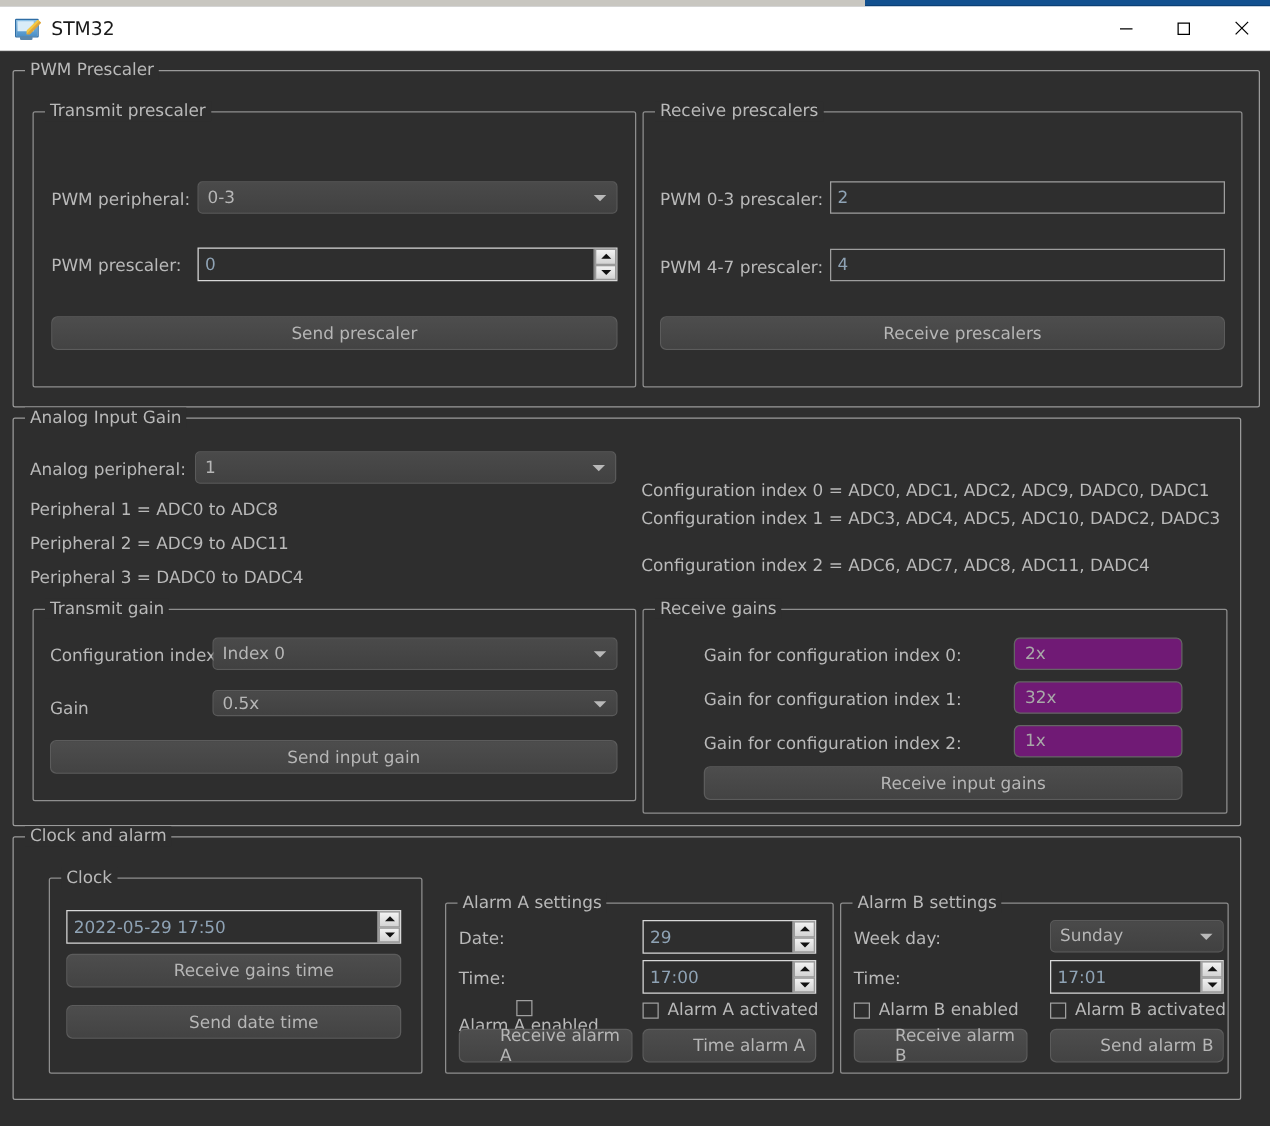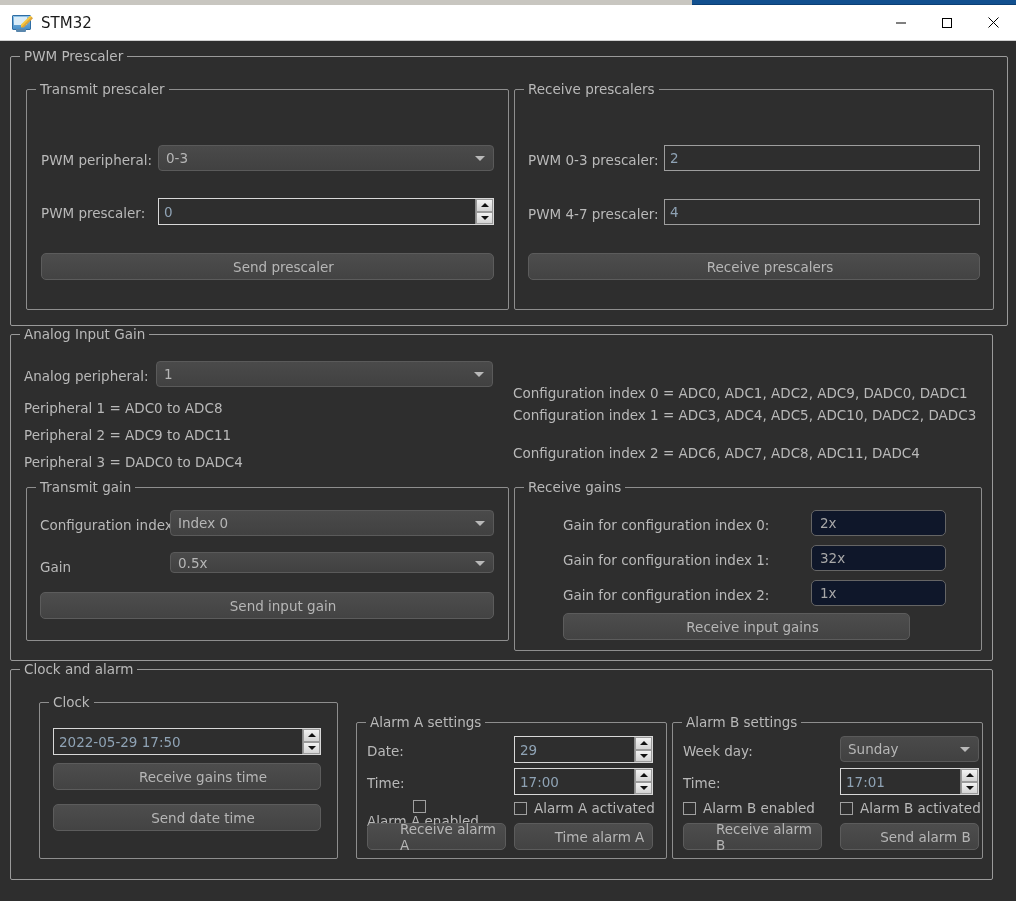--- a/index.html
+++ b/index.html
@@ -119,21 +119,21 @@
     position: absolute;
     background: #2e2e2e;
     border: 1px solid #9e9e9e;
     color: #8fa3b5;
     font-size: 13.5px;
     display: flex; align-items: center;
     padding-left: 5px;
     box-sizing: border-box;
   }
   .lineedit.readonly-round {
-    background: #0f172a;
+    background: #701a75;
     border: 1px solid #656565;
     border-radius: 5px;
     color: #a8a8a8;
     padding-left: 8px;
   }
 
   .spinbox {
     position: absolute;
     background: #2e2e2e;
     border: 1px solid #d8d8d8;
@@ -332,21 +332,21 @@
       <div class="label" style="position:absolute; left:48px; top:64px;">Gain for configuration index 1:</div>
       <div class="lineedit readonly-round" style="left:296px; top:57px; width:135px; height:26px;">
         <span>32x</span>
       </div>
 
       <div class="label" style="position:absolute; left:48px; top:99px;">Gain for configuration index 2:</div>
       <div class="lineedit readonly-round" style="left:296px; top:92px; width:135px; height:26px;">
         <span>1x</span>
       </div>
 
-      <div class="btn" style="left:48px; top:125px; width:347px; height:27px;">Receive input gains</div>
+      <div class="btn" style="left:48px; top:125px; width:383px; height:27px;">Receive input gains</div>
     </div>
   </div>
 
   <div class="group" style="left:10px; top:628px; width:981px; height:209px;">
     <div class="group-title">Clock and alarm</div>
 
     <div class="group inner" style="left:28px; top:32px; width:297px; height:155px;">
       <div class="group-title">Clock</div>
 
       <div class="spinbox" style="left:13px; top:25px; width:268px; height:27px;">

